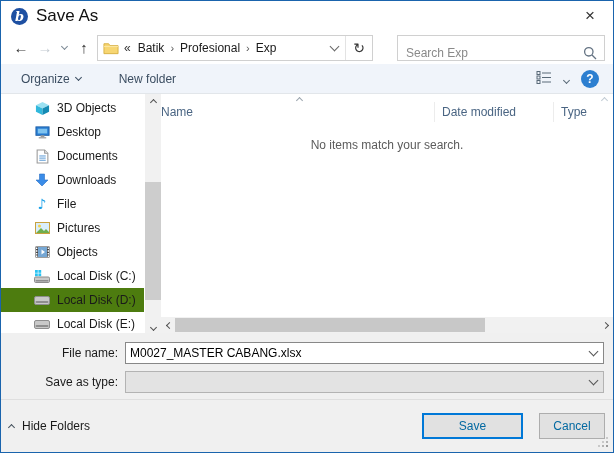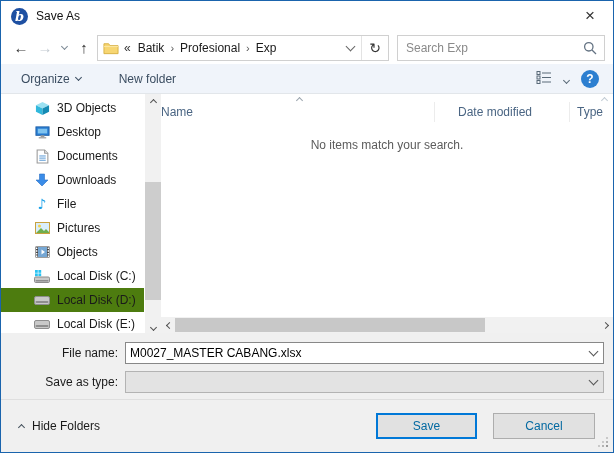--- a/index.html
+++ b/index.html
@@ -10,38 +10,38 @@
   .chev{display:inline-block;width:6px;height:6px;border-right:1.5px solid currentColor;border-bottom:1.5px solid currentColor;}
   .chev.down{transform:rotate(45deg);margin-top:-3px;}
   .chev.up{transform:rotate(-135deg);margin-top:3px;}
   .chev.left{transform:rotate(135deg);}
   .chev.right{transform:rotate(-45deg);}
   .chev.sm{width:4px;height:4px;border-width:1px;}
 
   
   .titlebar{height:30px;display:flex;align-items:center;flex:0 0 auto;}
   .app-icon{width:17px;height:17px;border-radius:50%;background:#1e50a2;color:#fff;font-family:"DejaVu Serif",serif;font-style:italic;font-weight:bold;font-size:13px;line-height:17px;text-align:center;margin:0 8px 0 10px;}
-  .title{font-size:12px;color:#111;}
+  .title{font-size:17px;color:#111;}
   .close-btn{margin-left:auto;width:46px;height:30px;display:flex;align-items:center;justify-content:center;font-size:17px;color:#333;cursor:pointer;}
 
   
   .navrow{height:33px;display:flex;align-items:center;padding:0 8px;flex:0 0 auto;}
   .navbtn{width:24px;text-align:center;font-size:15px;color:#333;}
   .navbtn.disabled{color:#c3cad1;}
   .histchev{width:14px;color:#7d8a96;display:flex;justify-content:center;}
   .upbtn{width:26px;text-align:center;font-size:15px;color:#333;}
   .addressbar{flex:1;height:26px;box-sizing:border-box;border:1px solid #d0d0d0;background:#fff;display:flex;align-items:center;padding-left:5px;font-size:12px;color:#1a1a1a;}
   .addr-overflow{margin:0 2px 0 5px;color:#333;}
   .crumb{padding:1px 5px;cursor:pointer;}
   .crumb-sep{color:#555;padding:0 1px;font-size:11px;}
   .addr-spacer{flex:1;}
   .addr-chev{width:22px;display:flex;justify-content:center;color:#666;cursor:pointer;}
   .addr-div{width:1px;height:24px;background:#e3e3e3;}
   .refreshbtn{width:26px;text-align:center;font-size:14px;color:#333;cursor:pointer;}
-  .searchbox{width:208px;height:26px;box-sizing:border-box;border:1px solid #d0d0d0;background:#fff;margin-left:8px;display:flex;align-items:center;}
+  .searchbox{width:208px;height:26px;box-sizing:border-box;border:1px solid #d0d0d0;background:#fff;margin-left:24px;display:flex;align-items:flex-end;}
   .searchbox input{flex:1;border:0;outline:none;font-family:"Liberation Sans",sans-serif;font-size:12px;color:#333;padding:0 0 0 8px;min-width:0;background:transparent;}
   .searchbox input::placeholder{color:#8a8a8a;}
   .search-ic{margin:0 7px;display:flex;}
 
   
   .toolbar{height:29px;background:#f0f4fa;display:flex;align-items:center;padding:0 14px 0 20px;font-size:12px;color:#3b4d61;border-bottom:1px solid #e2e6ea;flex:0 0 auto;}
   .tb-btn{display:flex;align-items:center;gap:6px;cursor:pointer;}
   .tb-gap{width:38px;}
   .tb-right{margin-left:auto;display:flex;align-items:center;gap:12px;}
   .help-btn{width:18px;height:18px;border-radius:50%;background:#2d7fd0;color:#fff;font-size:12px;font-weight:bold;text-align:center;line-height:18px;cursor:pointer;}
@@ -56,48 +56,48 @@
   .music-glyph{color:#18a0e8;font-size:14px;font-family:"DejaVu Sans",sans-serif;}
   .side-scroll{position:absolute;right:0;top:0;bottom:0;width:16px;background:#f1f1f1;}
   .sscroll-up{position:absolute;top:3px;left:0;width:16px;display:flex;justify-content:center;color:#505050;cursor:pointer;}
   .sscroll-down{position:absolute;bottom:3px;left:0;width:16px;display:flex;justify-content:center;color:#505050;cursor:pointer;}
   .sscroll-thumb{position:absolute;top:88px;left:0;width:16px;height:118px;background:#cdcdcd;cursor:pointer;}
 
   .filelist{flex:1;position:relative;background:#fff;min-width:0;}
   .list-header{display:flex;height:24px;font-size:12px;color:#4a6583;align-items:center;margin-top:6px;}
   .col{box-sizing:border-box;border-right:1px solid #ececec;height:20px;line-height:20px;cursor:pointer;}
   .col.name{width:274px;}
-  .col.date{width:119px;padding-left:7px;margin-left:16px;}
+  .col.date{width:119px;padding-left:7px;}
   .col.type{flex:1;padding-left:7px;border-right:none;}
   .sort-caret{position:absolute;left:136px;top:1px;color:#9aa4ad;}
   .corner-caret{position:absolute;right:6px;top:1px;color:#c2ccd4;}
   .empty-msg{text-align:center;font-size:12px;color:#5c5c5c;margin-top:14px;}
   .hscroll{position:absolute;left:0;right:0;bottom:0;height:16px;background:#f1f1f1;display:flex;align-items:center;}
   .hs-arrow{width:16px;display:flex;justify-content:center;color:#505050;cursor:pointer;}
   .hs-thumb{position:absolute;left:14px;width:310px;top:1px;bottom:1px;background:#c8c8c8;cursor:pointer;}
   .hs-right{margin-left:auto;}
 
   
   .fields{height:66px;background:#f0f0f0;flex:0 0 auto;padding-top:9px;box-sizing:border-box;}
   .field-row{display:flex;align-items:center;margin-bottom:7px;}
   .field-label{width:124px;text-align:right;padding-right:7px;font-size:12px;color:#1a1a1a;box-sizing:border-box;}
   .combo{flex:1;margin-right:9px;height:22px;box-sizing:border-box;border:1px solid #888;background:#fff;display:flex;align-items:center;}
   .combo input{flex:1;border:0;outline:none;font-family:"Liberation Sans",sans-serif;font-size:12px;color:#000;padding:0 0 0 4px;min-width:0;background:transparent;}
   .combo-chev{width:20px;display:flex;justify-content:center;color:#555;cursor:pointer;}
   .combo.disabled{border:1px solid #b3b3b3;background:#e3e3e3;}
   .combo .sel-value{flex:1;font-size:12px;padding-left:4px;color:#1a1a1a;}
 
   
-  .footer{height:52px;background:#f0f0f0;border-top:1px solid #dfdfdf;display:flex;align-items:center;padding:0 18px;flex:0 0 auto;position:relative;}
+  .footer{height:52px;background:#f0f0f0;border-top:1px solid #dfdfdf;display:flex;align-items:center;padding:0 8px;flex:0 0 auto;position:relative;}
   .hide-folders{display:flex;align-items:center;gap:8px;font-size:12px;color:#1a1a1a;cursor:pointer;}
   .hf-chev{color:#44505c;}
   .btns{margin-left:auto;display:flex;gap:16px;}
   .btn{height:26px;box-sizing:border-box;font-size:12px;color:#0369a1;background:#e1e1e1;display:flex;align-items:center;justify-content:center;cursor:pointer;font-family:"Liberation Sans",sans-serif;}
   .btn.primary{width:101px;border:2px solid #0078d7;}
-  .btn.secondary{width:102px;border:1px solid #adadad;}
+  .btn.secondary{width:66px;border:1px solid #adadad;}
   .grip{position:absolute;right:5px;bottom:5px;width:2px;height:2px;background:#9a9a9a;box-shadow:0 -4px #b3b3b3,-4px 0 #b3b3b3,0 -8px #c9c9c9,-4px -4px #c9c9c9,-8px 0 #c9c9c9;cursor:nwse-resize;}
 </style>
 </head>
 <body>
 
 <div class="window">
 
   <div class="titlebar">
     <div class="app-icon">b</div>
     <div class="title">Save As</div>

